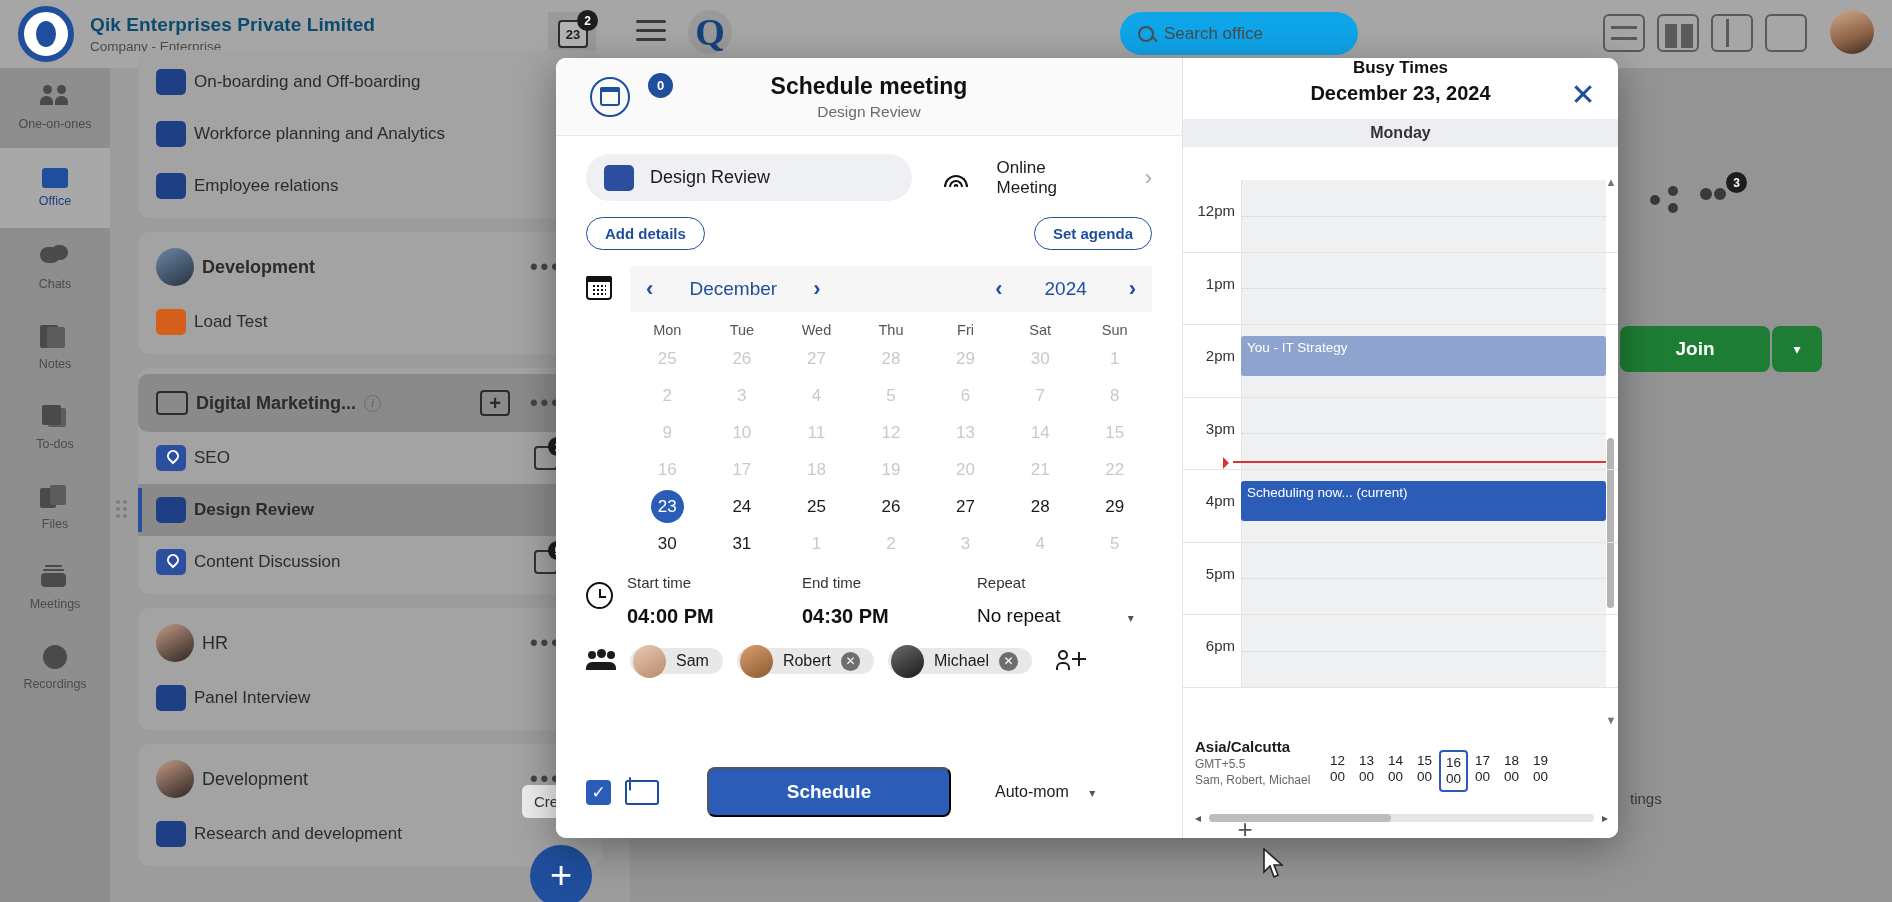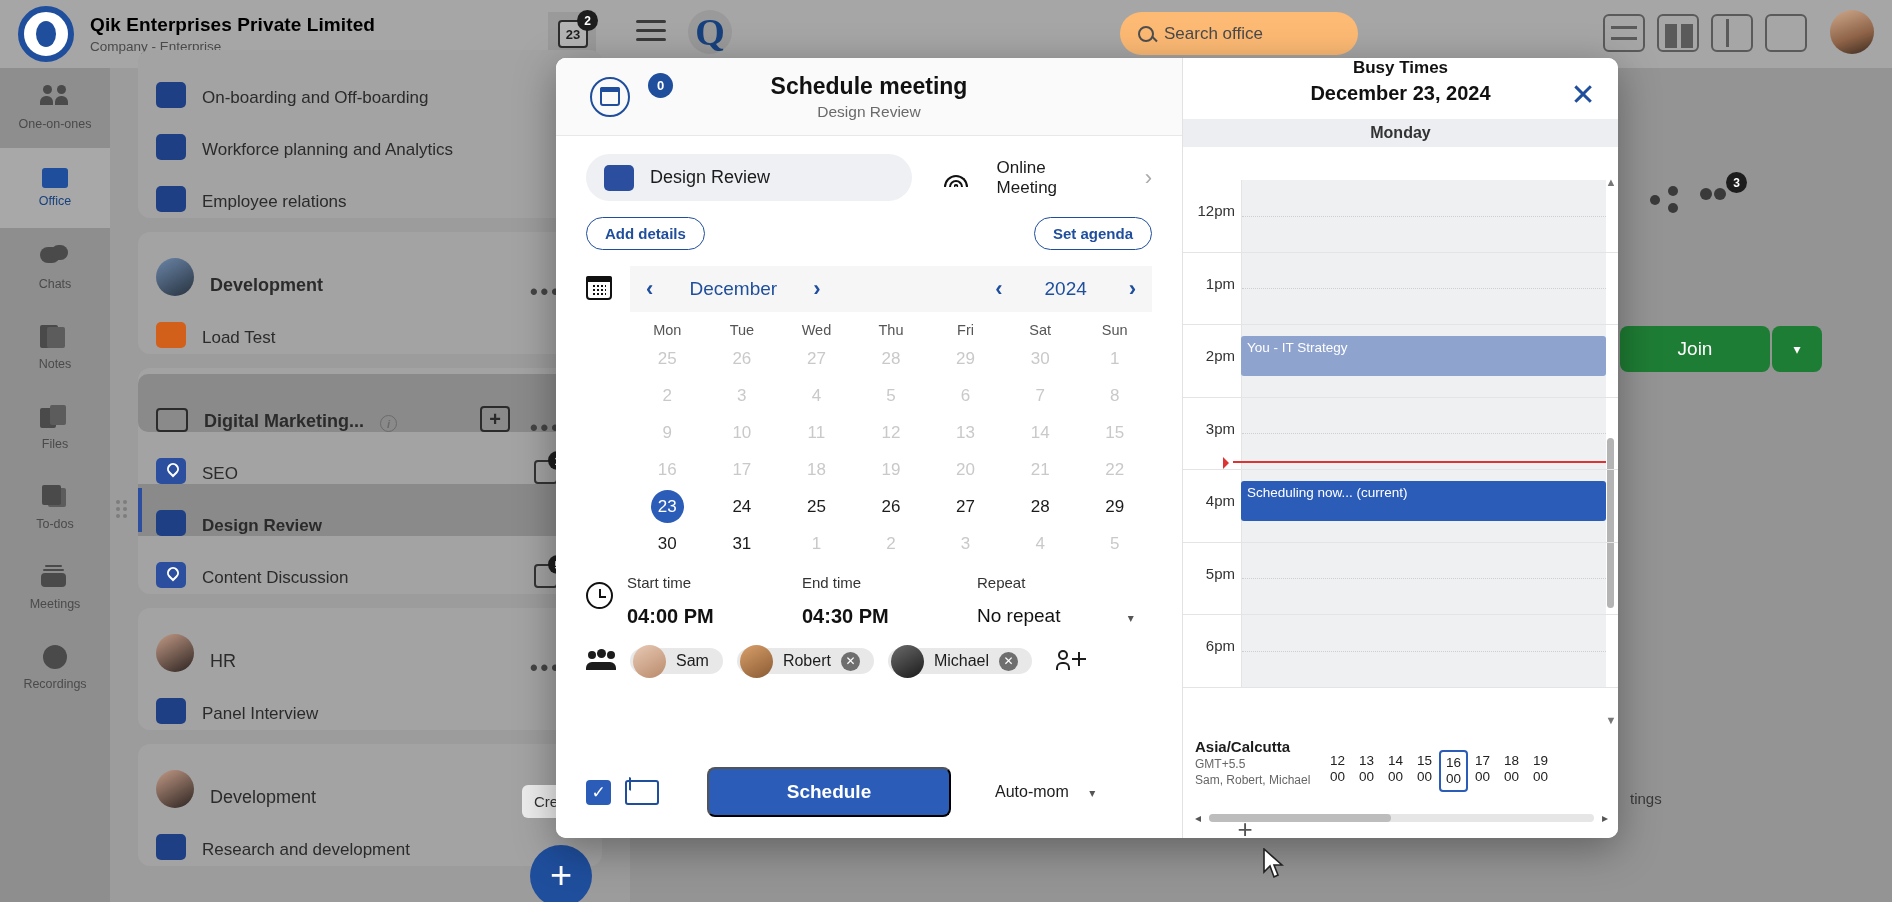--- a/index.html
+++ b/index.html
@@ -23,21 +23,21 @@
   .brand-logo {
     width: 56px; height: 56px; margin-left: 18px; border-radius: 50%;
     background: #ffffff; border: 6px solid #1f4e9c;
     display: flex; align-items: center; justify-content: center; position: relative;
   }
   .brand-logo::after {
     content: ""; width: 20px; height: 26px; border-radius: 50%;
     background: #1f4e9c;
   }
   .brand-text { margin-left: 16px; }
-  .brand-title { font-size: 19px; font-weight: bold; color: #000000; letter-spacing: .1px;}
+  .brand-title { font-size: 19px; font-weight: bold; color: #0c4a6e; letter-spacing: .1px;}
   .brand-sub { font-size: 13.5px; color: #4a4a4a; margin-top: 3px; }
 
   .cal-chip {
     position: absolute; left: 548px; top: 12px; width: 48px; height: 44px;
     background: #9a9a9a;
   }
   .cal-box {
     position: absolute; left: 10px; top: 8px; width: 30px; height: 28px;
     border: 2.5px solid #2c2c2c; border-radius: 4px; background: #b4b4b4;
     display: flex; align-items: center; justify-content: center;
@@ -55,21 +55,21 @@
   .hamburger { position: absolute; left: 636px; top: 20px; width: 30px; height: 26px; }
   .hamburger i { display:block; height: 3px; background: #3a3a3a; border-radius:2px; margin-bottom:6px;}
   .q-logo {
     position: absolute; left: 688px; top: 10px; width: 44px; height: 44px;
     border-radius: 50%; background: #9a9a9a; color: #17417e;
     font-size: 38px; font-weight: bold; line-height: 44px; text-align: center;
     font-family: "Liberation Serif", serif;
   }
   .search-pill {
     position: absolute; left: 1120px; top: 12px; width: 238px; height: 43px;
-    background: #fdba74; border-radius: 22px; display: flex; align-items: center;
+    background: #0ea5e9; border-radius: 22px; display: flex; align-items: center;
     padding-left: 18px; gap: 10px;
   }
   .search-ico { width: 16px; height: 16px; border: 2px solid #4e4e4e; border-radius: 50%; position: relative; }
   .search-ico::after { content:""; position:absolute; width:7px;height:2px;background:#4e4e4e;
     transform: rotate(45deg); right:-6px; bottom:0px; }
   .search-ph { font-size: 17px; color: #4a4a4a; }
 
   .view-btns { position: absolute; right: 85px; top: 14px; display: flex; gap: 12px; }
   .view-btn { width: 42px; height: 38px; border: 2px solid #5a5a5a; border-radius: 6px; position: relative; }
   .view-btn.b1::before, .view-btn.b1::after { content:""; position:absolute; left:6px; right:6px; height:3px; background:#5a5a5a;}
@@ -91,21 +91,21 @@
     align-items: center; justify-content: center; gap: 6px; color: #4a4a4a;
   }
   .rail-item.active { background: #a8a8a8; color: #17417e; }
   .rail-label { font-size: 12.5px; }
   .rail-ico { width: 30px; height: 26px; position: relative; }
 
   
   .leftpane { position: absolute; left: 110px; top: 68px; width: 520px; bottom: 0; background: #9c9c9c; }
   .grp-card { margin: 0 28px 14px 28px; background: #a3a3a3; border-radius: 12px; padding: 6px 0; }
   .list-row {
-    display: flex; align-items: flex-end; height: 52px; padding: 0 18px; gap: 16px;
+    display: flex; align-items: center; height: 52px; padding: 0 18px; gap: 8px;
     font-size: 17px; color: #2b2b2b; position: relative;
   }
   .sq { width: 30px; height: 26px; border-radius: 5px; flex: none; }
   .pin { width: 30px; height: 26px; border-radius: 5px; background:#2b4f9e; flex:none; position:relative;}
   .pin::after{ content:""; position:absolute; left:11px; top:5px; width:8px;height:8px;
     border:2.5px solid #fff; border-radius:50% 50% 50% 0; transform: rotate(-45deg);}
   .task-ico { position:absolute; right: 44px; width:24px;height:24px;border:2.5px solid #333;border-radius:4px;}
   .task-ico .bdg { position:absolute; right:-11px; top:-11px; width:19px;height:19px;border-radius:50%;
     background:#1d1d1d;color:#fff;font-size:11px;font-weight:bold;display:flex;align-items:center;justify-content:center;}
   .ppl-avatar { width: 38px; height: 38px; border-radius: 50%; flex: none; }
@@ -128,21 +128,21 @@
   }
   .create-tip {
     position: absolute; left: 522px; top: 785px; background: #ededed; border-radius: 6px;
     padding: 8px 12px; font-size: 15px; color: #333; white-space: nowrap; overflow: hidden; width: 68px;
   }
 
   
   .rightpane { position: absolute; left: 630px; top: 68px; right: 0; bottom: 0; background: #949494; }
   .join-btn {
     position: absolute; left: 990px; top: 258px; width: 150px; height: 46px; border-radius: 8px;
-    background: #1e7d34; color: #fff; font-size: 19px; font-weight: normal;
+    background: #1e7d34; color: #fff; font-size: 19px; font-weight: bold;
     display: flex; align-items: center; justify-content: center; gap: 8px;
   }
   .join-caret { position:absolute; left:1142px; top:258px; width:50px;height:46px;border-radius:8px;
     background:#1e7d34; color:#fff; display:flex;align-items:center;justify-content:center;font-size:14px;}
 
   
   .modal {
     position: absolute; left: 556px; top: 58px; width: 1062px; height: 780px;
     background: #ffffff; border-radius: 10px; overflow: hidden;
     box-shadow: 0 10px 40px rgba(0,0,0,.35);
@@ -357,31 +357,31 @@
       </div>
       <div class="rail-item">
         <span class="rail-ico" style="position:relative;">
           <span style="position:absolute;left:0;top:0;width:18px;height:23px;background:#4a4a4a;border-radius:2px"></span>
           <span style="position:absolute;left:7px;top:2px;width:18px;height:21px;background:#5c5c5c;border-radius:2px"></span>
         </span>
         <span class="rail-label">Notes</span>
       </div>
       <div class="rail-item">
         <span class="rail-ico" style="position:relative;">
+          <span style="position:absolute;left:8px;top:3px;width:18px;height:19px;background:#5c5c5c;border-radius:2px"></span>
+          <span style="position:absolute;left:2px;top:0;width:19px;height:20px;background:#4a4a4a;border-radius:2px"></span>
+        </span>
+        <span class="rail-label">To-dos</span>
+      </div>
+      <div class="rail-item">
+        <span class="rail-ico" style="position:relative;">
           <span style="position:absolute;left:0;top:3px;width:16px;height:20px;background:#4a4a4a;border-radius:2px"></span>
           <span style="position:absolute;left:10px;top:0;width:16px;height:20px;background:#5c5c5c;border-radius:2px"></span>
         </span>
         <span class="rail-label">Files</span>
-      </div>
-      <div class="rail-item">
-        <span class="rail-ico" style="position:relative;">
-          <span style="position:absolute;left:8px;top:3px;width:18px;height:19px;background:#5c5c5c;border-radius:2px"></span>
-          <span style="position:absolute;left:2px;top:0;width:19px;height:20px;background:#4a4a4a;border-radius:2px"></span>
-        </span>
-        <span class="rail-label">To-dos</span>
       </div>
       <div class="rail-item">
         <span class="rail-ico" style="position:relative;">
           <span style="position:absolute;left:5px;top:0;width:17px;height:2px;background:#4a4a4a;border-radius:1px"></span>
           <span style="position:absolute;left:3px;top:4px;width:21px;height:2px;background:#4a4a4a;border-radius:1px"></span>
           <span style="position:absolute;left:1px;top:8px;width:25px;height:14px;background:#4a4a4a;border-radius:4px"></span>
         </span>
         <span class="rail-label">Meetings</span>
       </div>
       <div class="rail-item">

